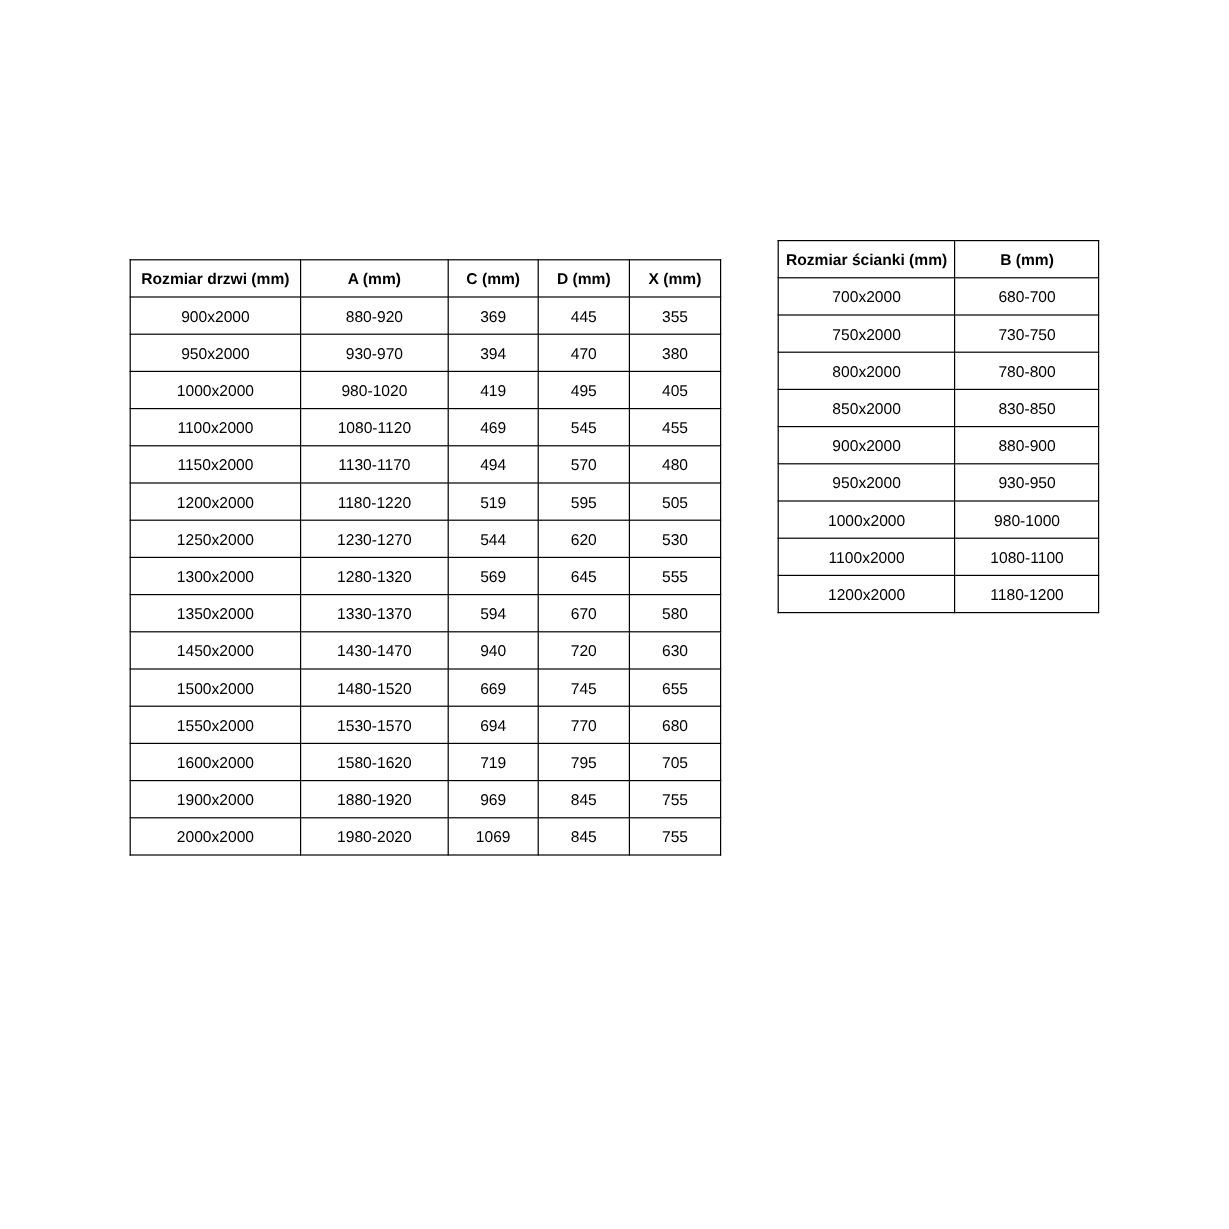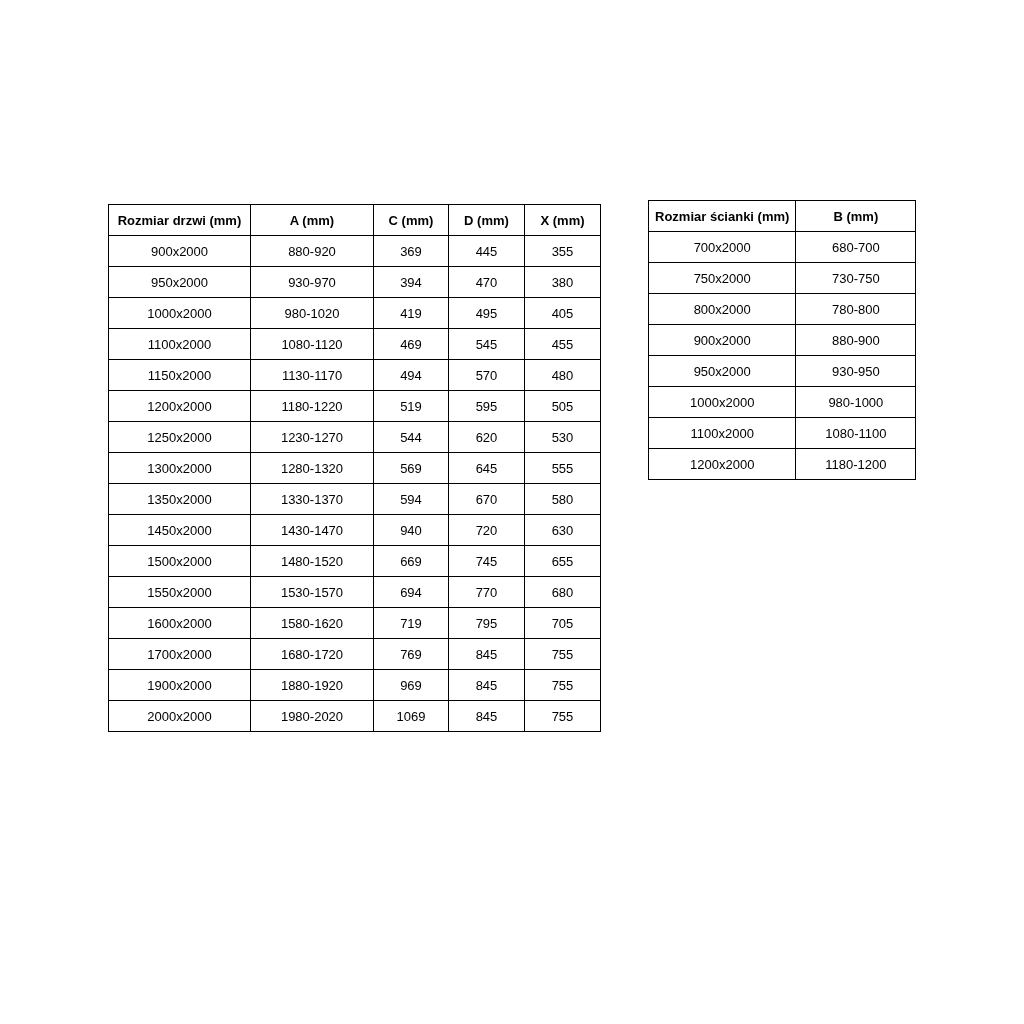--- a/index.html
+++ b/index.html
@@ -31,21 +31,21 @@
     vertical-align: middle;
     font-size: 13px;
     height: 30px;
     padding: 0 6px;
     white-space: nowrap;
   }
   table.spec-table th {
     font-weight: bold;
   }
   
-  #door-table { left: 108px; top: 204px; }
+  #door-table { left: 108px; top: 216px; }
   #door-table col:nth-child(1) { width: 142px; }
   #door-table col:nth-child(2) { width: 123px; }
   #door-table col:nth-child(3) { width: 75px; }
   #door-table col:nth-child(4) { width: 76px; }
   #door-table col:nth-child(5) { width: 76px; }
   
   #wall-table { left: 648px; top: 200px; }
   #wall-table col:nth-child(1) { width: 143px; }
   #wall-table col:nth-child(2) { width: 120px; }
 </style>
@@ -157,27 +157,20 @@
           <td>680</td>
         </tr>
         <tr>
           <td>1600x2000</td>
           <td>1580-1620</td>
           <td>719</td>
           <td>795</td>
           <td>705</td>
         </tr>
         <tr>
-          <td>1700x2000</td>
-          <td>1680-1720</td>
-          <td>769</td>
-          <td>845</td>
-          <td>755</td>
-        </tr>
-        <tr>
           <td>1900x2000</td>
           <td>1880-1920</td>
           <td>969</td>
           <td>845</td>
           <td>755</td>
         </tr>
         <tr>
           <td>2000x2000</td>
           <td>1980-2020</td>
           <td>1069</td>
@@ -205,20 +198,24 @@
         </tr>
         <tr>
           <td>750x2000</td>
           <td>730-750</td>
         </tr>
         <tr>
           <td>800x2000</td>
           <td>780-800</td>
         </tr>
         <tr>
+          <td>850x2000</td>
+          <td>830-850</td>
+        </tr>
+        <tr>
           <td>900x2000</td>
           <td>880-900</td>
         </tr>
         <tr>
           <td>950x2000</td>
           <td>930-950</td>
         </tr>
         <tr>
           <td>1000x2000</td>
           <td>980-1000</td>

